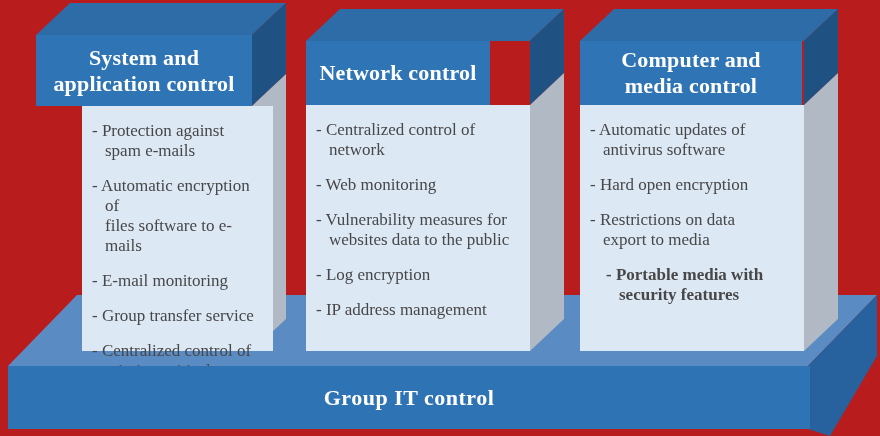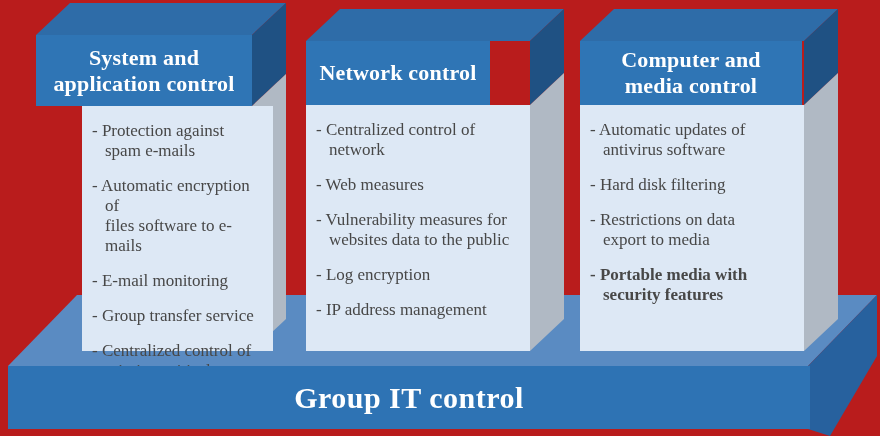--- a/index.html
+++ b/index.html
@@ -13,27 +13,27 @@
     background:#2f75b5;color:#ffffff;font-weight:bold;font-size:22px;line-height:26px;
     text-align:center;white-space:pre-line;letter-spacing:0.2px;
   }
   .pillar-body{
     position:absolute;background:#dde8f5;box-sizing:border-box;
     padding:15px 6px 0 10px;color:#474747;font-size:17px;line-height:20px;
   }
   .pillar-body .item{
     margin:0 0 15px 0;padding-left:13px;text-indent:-13px;white-space:pre-line;
   }
-  .pillar-body .item.strong{font-weight:bold;}
+  .pillar-body .item.strong{font-weight:bold;margin-left:16px;}
   .base-front{
     position:absolute;left:8px;top:366px;width:802px;height:63px;background:#2e73b4;
     display:flex;align-items:center;justify-content:center;
   }
   .base-label{
-    color:#ffffff;font-weight:bold;font-size:30px;letter-spacing:0.5px;white-space:nowrap;
+    color:#ffffff;font-weight:bold;font-size:22px;letter-spacing:0.5px;white-space:nowrap;
   }
 </style>
 </head>
 <body>
 
 <div class="canvas">
 
   <svg width="880" height="436" viewBox="0 0 880 436">
 
     <polygon points="8,366 808,366 877,295 77,295" fill="#5a8bc2"></polygon>
@@ -66,35 +66,35 @@
     <div class="item">- Centralized control of
 mission-critical systems</div>
   </div>
 
   <div class="pillar-header" style="left:306px;top:41px;width:184px;height:64px;">
     <span>Network control</span>
   </div>
   <div class="pillar-body" style="left:306px;top:105px;width:224px;height:246px;">
     <div class="item">- Centralized control of
 network</div>
-    <div class="item">- Web measures</div>
+    <div class="item">- Web monitoring</div>
     <div class="item">- Vulnerability measures for
 websites data to the public</div>
     <div class="item">- Log encryption</div>
     <div class="item">- IP address management</div>
   </div>
 
   <div class="pillar-header" style="left:580px;top:41px;width:222px;height:64px;">
     <span>Computer and
 media control</span>
   </div>
   <div class="pillar-body" style="left:580px;top:105px;width:224px;height:246px;">
     <div class="item">- Automatic updates of
 antivirus software</div>
-    <div class="item">- Hard disk filtering</div>
+    <div class="item">- Hard open encryption</div>
     <div class="item">- Restrictions on data
 export to media</div>
     <div class="item strong">- Portable media with
 security features</div>
   </div>
 
   <div class="base-front">
     <span class="base-label">Group IT control</span>
   </div>
 

